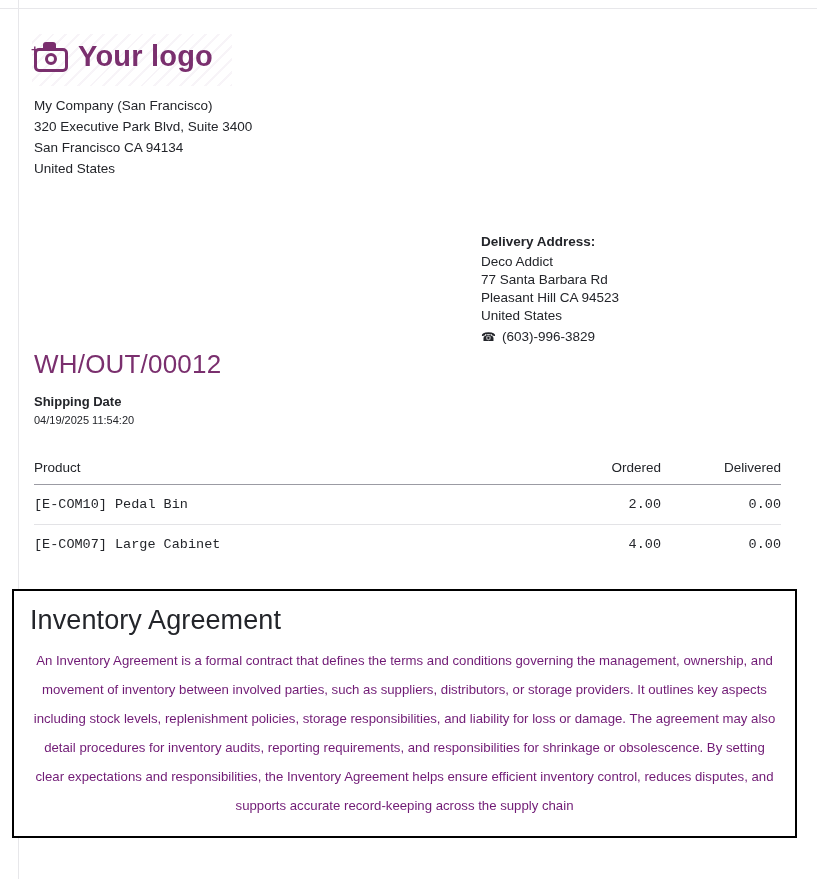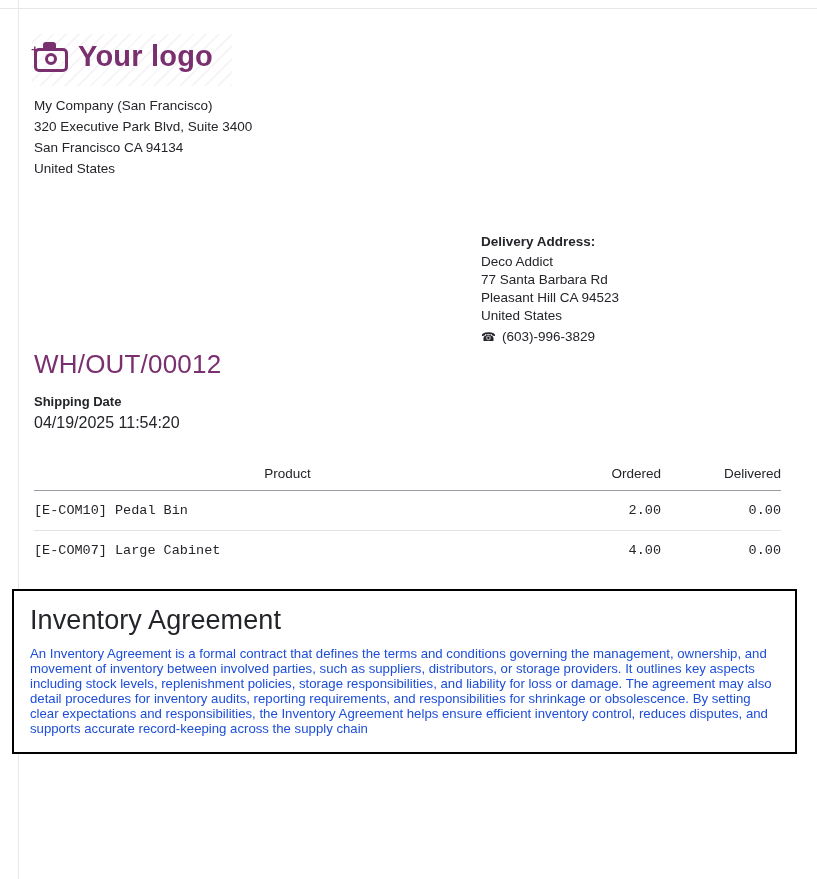--- a/index.html
+++ b/index.html
@@ -153,36 +153,36 @@
   }
 
   
   .ship-label {
     margin-top: 14px;
     font-size: 13px;
     font-weight: bold;
   }
   .ship-value {
     margin-top: 5px;
-    font-size: 16px;
+    font-size: 11px;
   }
 
   
   .lines-table {
     width: 747px;
     margin-top: 34px;
     border-collapse: collapse;
     font-size: 13.5px;
   }
   .lines-table thead th {
     font-weight: normal;
     color: #23252a;
     border-bottom: 1px solid #9b9ba3;
     padding: 0 0 9px 0;
-    text-align: center;
+    text-align: left;
   }
   .lines-table thead th.num { text-align: right; }
   .lines-table tbody td {
     padding: 12px 0 12px 0;
     border-bottom: 1px solid #e3e3e6;
     font-family: Liberation Mono, monospace;
   }
   .lines-table tbody tr:last-child td { border-bottom: none; }
   .lines-table tbody td.num { text-align: right; }
   .col-ordered { width: 120px; }
@@ -201,23 +201,23 @@
   .agreement h1 {
     margin: 2px 0 10px 0;
     font-size: 27px;
     font-weight: normal;
     color: #23252a;
     letter-spacing: 0.1px;
   }
   .agreement p {
     margin: 0;
     font-size: 13.2px;
-    line-height: 15px;
-    color: #1d4ed8;
-    text-align: left;
+    line-height: 29px;
+    color: #701a75;
+    text-align: center;
   }
 </style>
 </head>
 <body>
 
 <div class="page">
   <div class="top-rule"></div>
   <div class="left-rule"></div>
 
   <div class="content">

